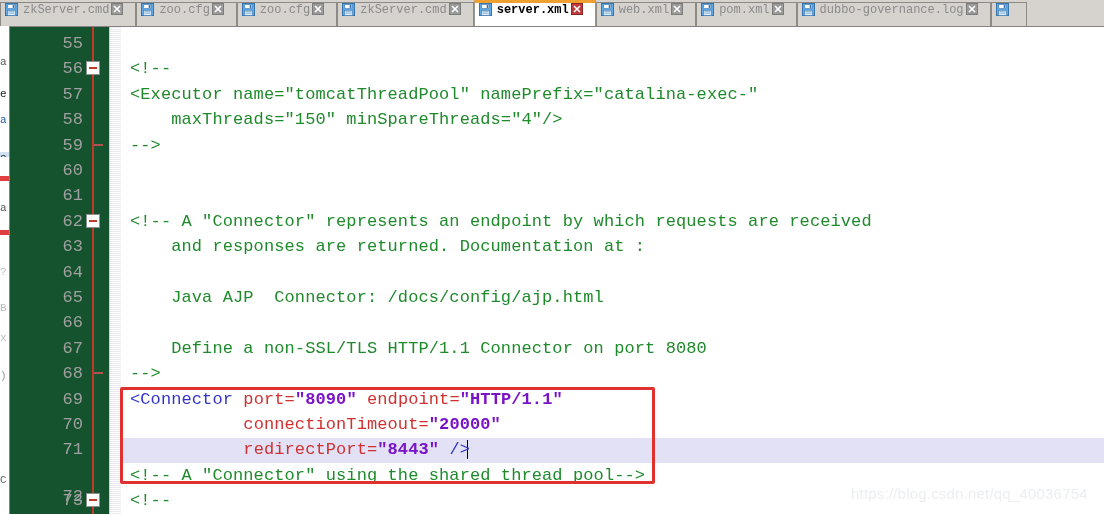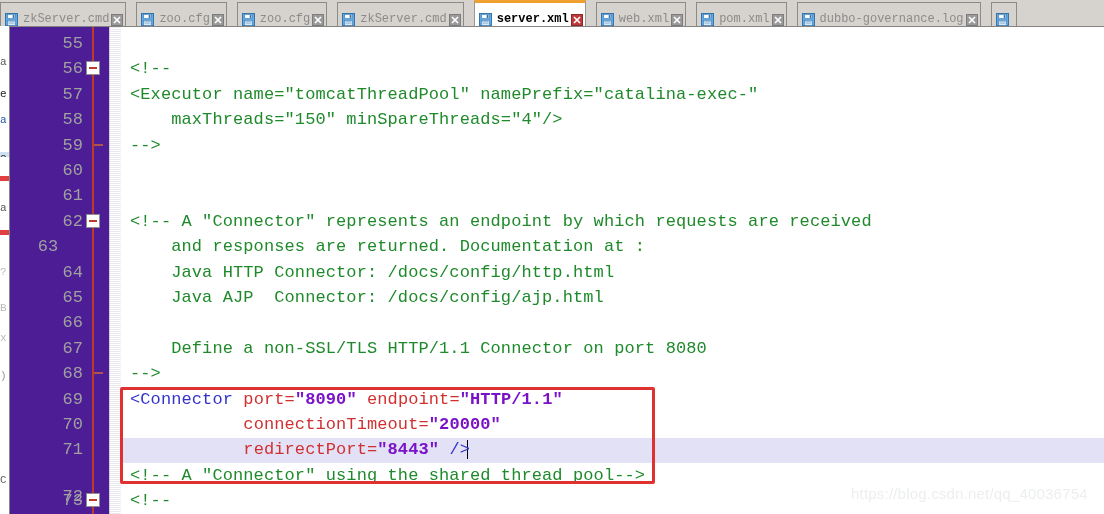--- a/index.html
+++ b/index.html
@@ -27,26 +27,26 @@
     background: #d6d3ce;
     display: flex;
     align-items: flex-end;
     overflow: hidden;
     box-sizing: border-box;
   }
   .tab {
     position: relative;
     height: 24px;
     display: flex;
-    align-items: flex-end;
+    align-items: flex-start;
     background: #d6d3ce;
     border: 1px solid #8c8a85;
     border-bottom: none;
-    margin-right: 10px;
-    padding: 0 2px 0 4px;
+    margin-right: 0;
+    padding: 0 12px 0 4px;
     box-sizing: border-box;
     flex: 0 0 auto;
     white-space: nowrap;
   }
   .tab.active {
     background: #ffffff;
     border-color: #9a9792;
     height: 26px;
     border-top: 3px solid #f0a030;
   }
@@ -111,21 +111,21 @@
     overflow: hidden;
     background: #ffffff;
     border-top: 1px solid #848484;
     box-sizing: border-box;
   }
   #gutter {
     position: absolute;
     left: 0; top: 0;
     width: 100px;
     height: 487px;
-    background: #4c1d95;
+    background: #14532d;
     border-right: 1px solid #cfcfcf;
     box-sizing: border-box;
   }
   #gutter-hatch {
     position: absolute;
     left: 100px; top: 0;
     width: 11px;
     height: 487px;
     background: #ffffff;
     background-image:
@@ -389,21 +389,21 @@
     <div id="gutter">
       <div id="fold-line" style="top: 0px; height: 551.4px;"></div>
     <div class="linenum" style="top: 4px;">55</div>
         <div class="linenum" style="top: 29.4px;">56</div>
         <div class="linenum" style="top: 54.8px;">57</div>
         <div class="linenum" style="top: 80.2px;">58</div>
         <div class="linenum" style="top: 105.6px;">59</div>
         <div class="linenum" style="top: 131px;">60</div>
         <div class="linenum" style="top: 156.4px;">61</div>
         <div class="linenum" style="top: 181.8px;">62</div>
-        <div class="linenum" style="top: 207.2px; text-align: center;">63</div>
+        <div class="linenum" style="top: 207.2px;">63</div>
         <div class="linenum" style="top: 232.6px;">64</div>
         <div class="linenum" style="top: 258px;">65</div>
         <div class="linenum" style="top: 283.4px;">66</div>
         <div class="linenum" style="top: 308.8px;">67</div>
         <div class="linenum" style="top: 334.2px;">68</div>
         <div class="linenum" style="top: 359.6px;">69</div>
         <div class="linenum" style="top: 385px;">70</div>
         <div class="linenum" style="top: 410.4px;">71</div>
         <div class="linenum" style="top: 457px;">72</div>
         <div class="linenum" style="top: 461.2px;">73</div>
@@ -419,21 +419,20 @@
         <div class="hl-row" style="top: 411.4px;"></div>
       <div id="caret" style="left: 346.26px; top: 413.4px; height: 19px;"></div>
         <div class="cl" style="top: 29.4px;"><span class="cmt">&lt;!--</span></div>
         <div class="cl" style="top: 54.8px;"><span class="cmt">&lt;Executor name="tomcatThreadPool" namePrefix="catalina-exec-"</span></div>
         <div class="cl" style="top: 80.2px;"><span class="cmt">    maxThreads="150" minSpareThreads="4"/&gt;</span></div>
         <div class="cl" style="top: 105.6px;"><span class="cmt">--&gt;</span></div>
         <div class="cl" style="top: 131px;"><span class="cmt"></span></div>
         <div class="cl" style="top: 156.4px;"><span class="cmt"></span></div>
         <div class="cl" style="top: 181.8px;"><span class="cmt">&lt;!-- A "Connector" represents an endpoint by which requests are received</span></div>
         <div class="cl" style="top: 207.2px;"><span class="cmt">    and responses are returned. Documentation at :</span></div>
-        <div class="cl" style="top: 232.6px;"><span class="cmt">    Java HTTP Connector: /docs/config/http.html</span></div>
         <div class="cl" style="top: 258px;"><span class="cmt">    Java AJP  Connector: /docs/config/ajp.html</span></div>
         <div class="cl" style="top: 308.8px; text-align: right;"><span class="cmt">    Define a non-SSL/TLS HTTP/1.1 Connector on port 8080</span></div>
         <div class="cl" style="top: 334.2px;"><span class="cmt">--&gt;</span></div>
         <div class="cl" style="top: 359.6px;"><span class="tag">&lt;Connector</span> <span class="attr">port</span><span class="attr">=</span><span class="val">"8090"</span> <span class="attr">endpoint</span><span class="attr">=</span><span class="val">"HTTP/1.1"</span></div>
         <div class="cl" style="top: 385px;">           <span class="attr">connectionTimeout</span><span class="attr">=</span><span class="val">"20000"</span></div>
         <div class="cl" style="top: 410.4px;">           <span class="attr">redirectPort</span><span class="attr">=</span><span class="val">"8443"</span> <span class="punct">/&gt;</span></div>
         <div class="cl" style="top: 435.8px;"><span class="cmt">&lt;!-- A "Connector" using the shared thread pool--&gt;</span></div>
         <div class="cl" style="top: 461.2px;"><span class="cmt">&lt;!--</span></div>
         <div class="cl" style="top: 486.6px;"></div>
       </div>

